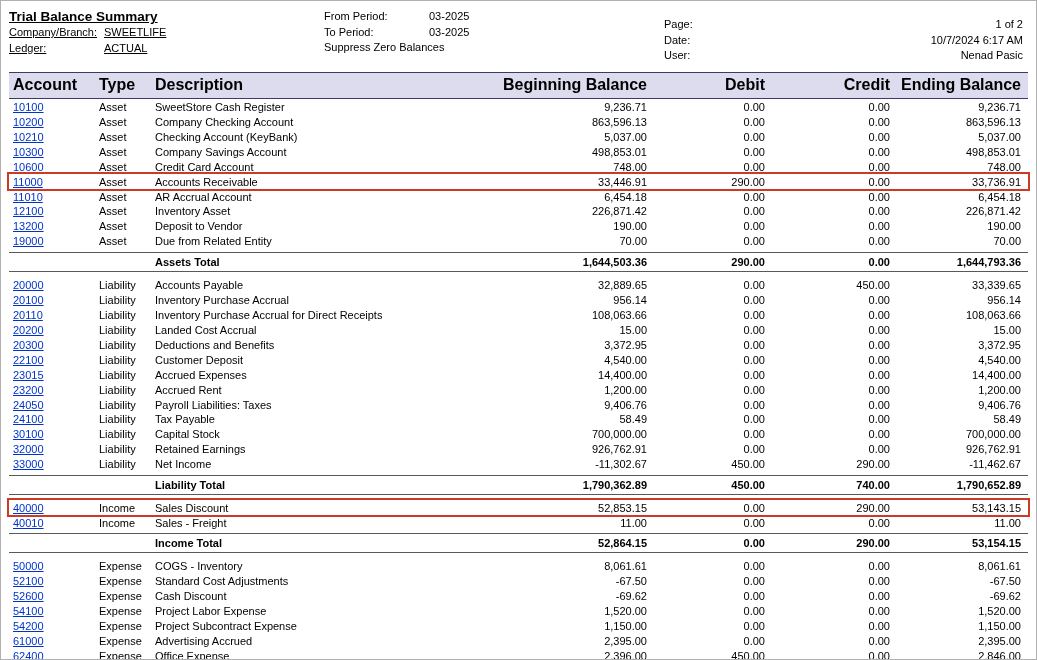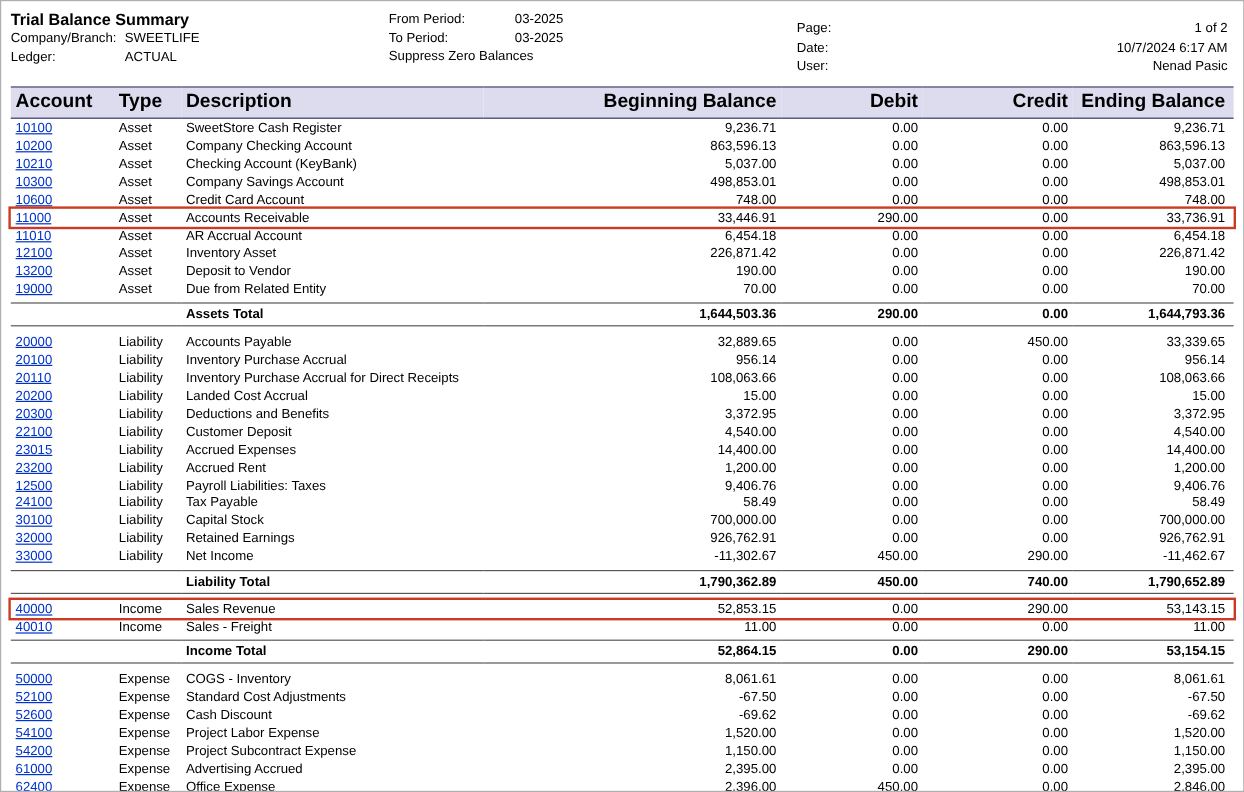--- a/index.html
+++ b/index.html
@@ -11,21 +11,21 @@
     height: 660px;
     background: #fff;
     border: 1px solid #b0b0b0;
     padding: 8px 8px 0 8px;
     overflow: hidden;
     position: relative;
   }
 
   
   .hdr { display: flex; font-size: 11px; }
-  .hdr-col-left   { width: 315px; }
+  .hdr-col-left   { width: 315px; text-decoration: underline; }
   .hdr-col-center { width: 340px; }
   .hdr-col-right  { flex: 1; }
   .hdr-row { display: flex; height: 15.5px; line-height: 15.5px; align-items: baseline; }
   .title-row { height: 16px; line-height: 16px; }
   .report-title { font-size: 13.5px; font-weight: bold; white-space: nowrap; }
   .hdr-col-left  .m-label { width: 95px;  flex: 0 0 auto; }
   .hdr-col-center .m-label { width: 105px; flex: 0 0 auto; }
   .hdr-col-right .m-label { flex: 0 0 auto; }
   .hdr-col-right .m-value { margin-left: auto; text-align: right; padding-right: 5px; margin-top: 8px; }
 
@@ -309,21 +309,21 @@
         <tr>
           <td><a class="acct" href="#">23200</a></td>
           <td>Liability</td>
           <td>Accrued Rent</td>
           <td class="num">1,200.00</td>
           <td class="num">0.00</td>
           <td class="num">0.00</td>
           <td class="num">1,200.00</td>
         </tr>
         <tr>
-          <td><a class="acct" href="#">12500</a></td>
+          <td><a class="acct" href="#">24050</a></td>
           <td>Liability</td>
           <td>Payroll Liabilities: Taxes</td>
           <td class="num">9,406.76</td>
           <td class="num">0.00</td>
           <td class="num">0.00</td>
           <td class="num">9,406.76</td>
         </tr>
         <tr>
           <td><a class="acct" href="#">24100</a></td>
           <td>Liability</td>
@@ -371,21 +371,21 @@
           <td class="num">450.00</td>
           <td class="num">740.00</td>
           <td class="num">1,790,652.89</td>
         </tr>
         <tr class="spacer">
           <td colspan="7" style="height: 6px;"></td>
         </tr>
         <tr class="hl">
           <td><a class="acct" href="#">40000</a></td>
           <td>Income</td>
-          <td>Sales Revenue</td>
+          <td>Sales Discount</td>
           <td class="num">52,853.15</td>
           <td class="num">0.00</td>
           <td class="num">290.00</td>
           <td class="num">53,143.15</td>
         </tr>
         <tr>
           <td><a class="acct" href="#">40010</a></td>
           <td>Income</td>
           <td>Sales - Freight</td>
           <td class="num">11.00</td>

